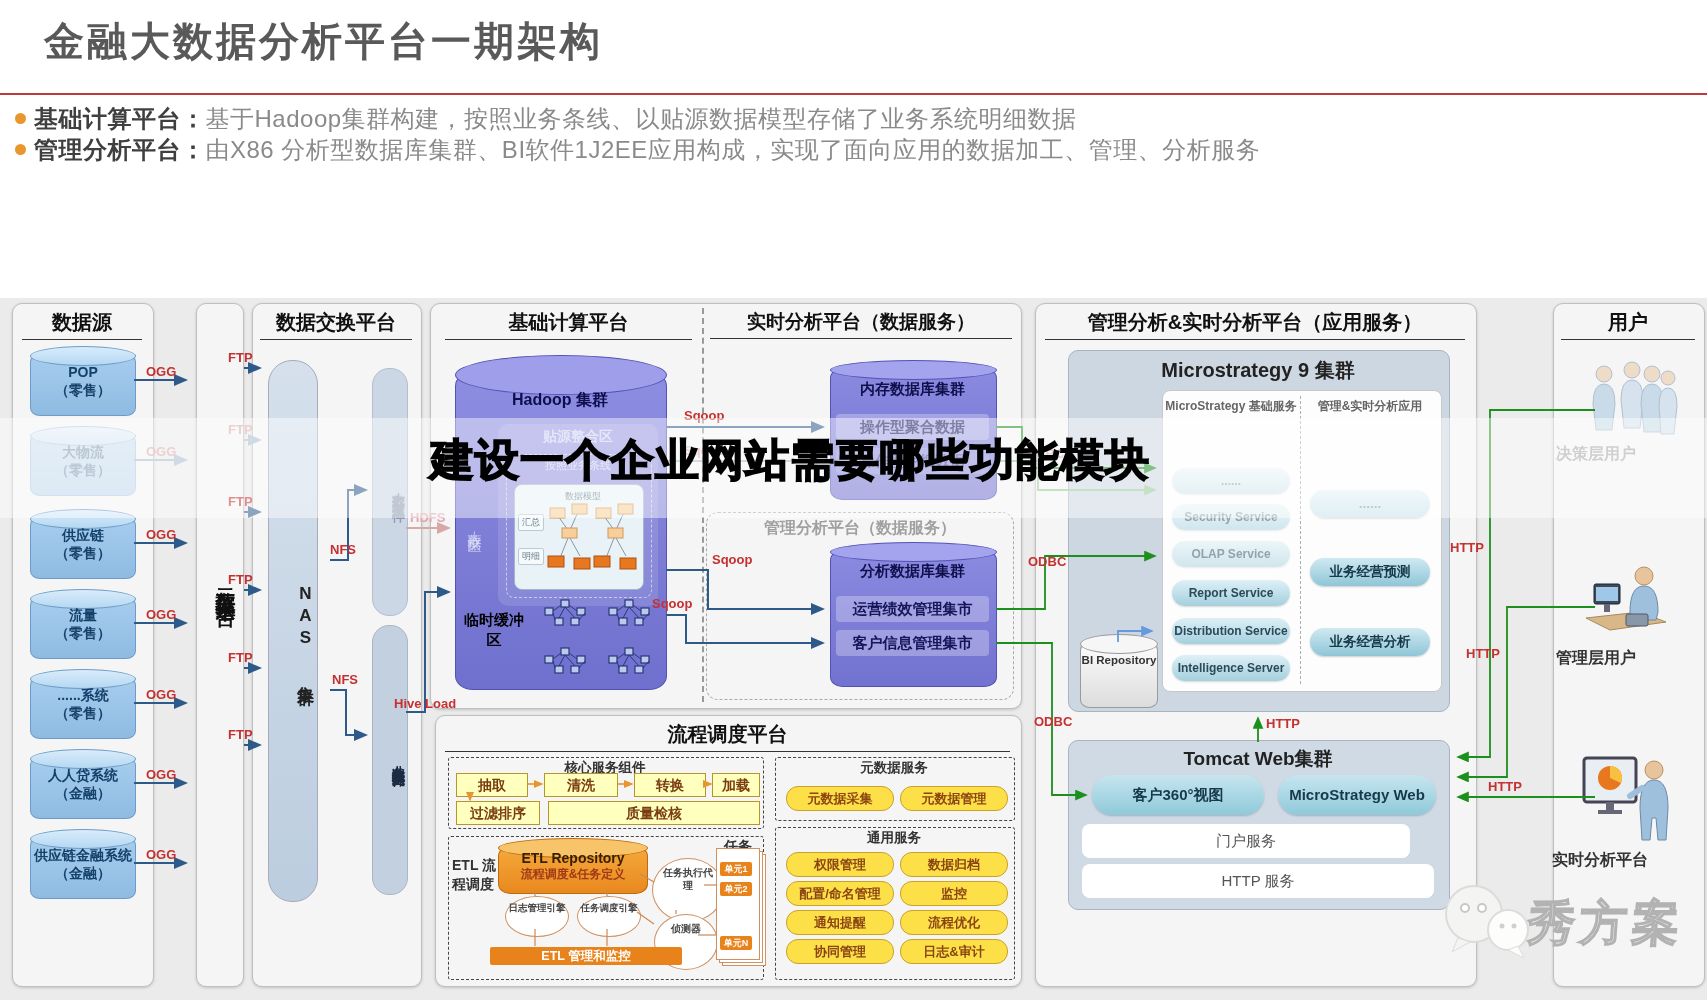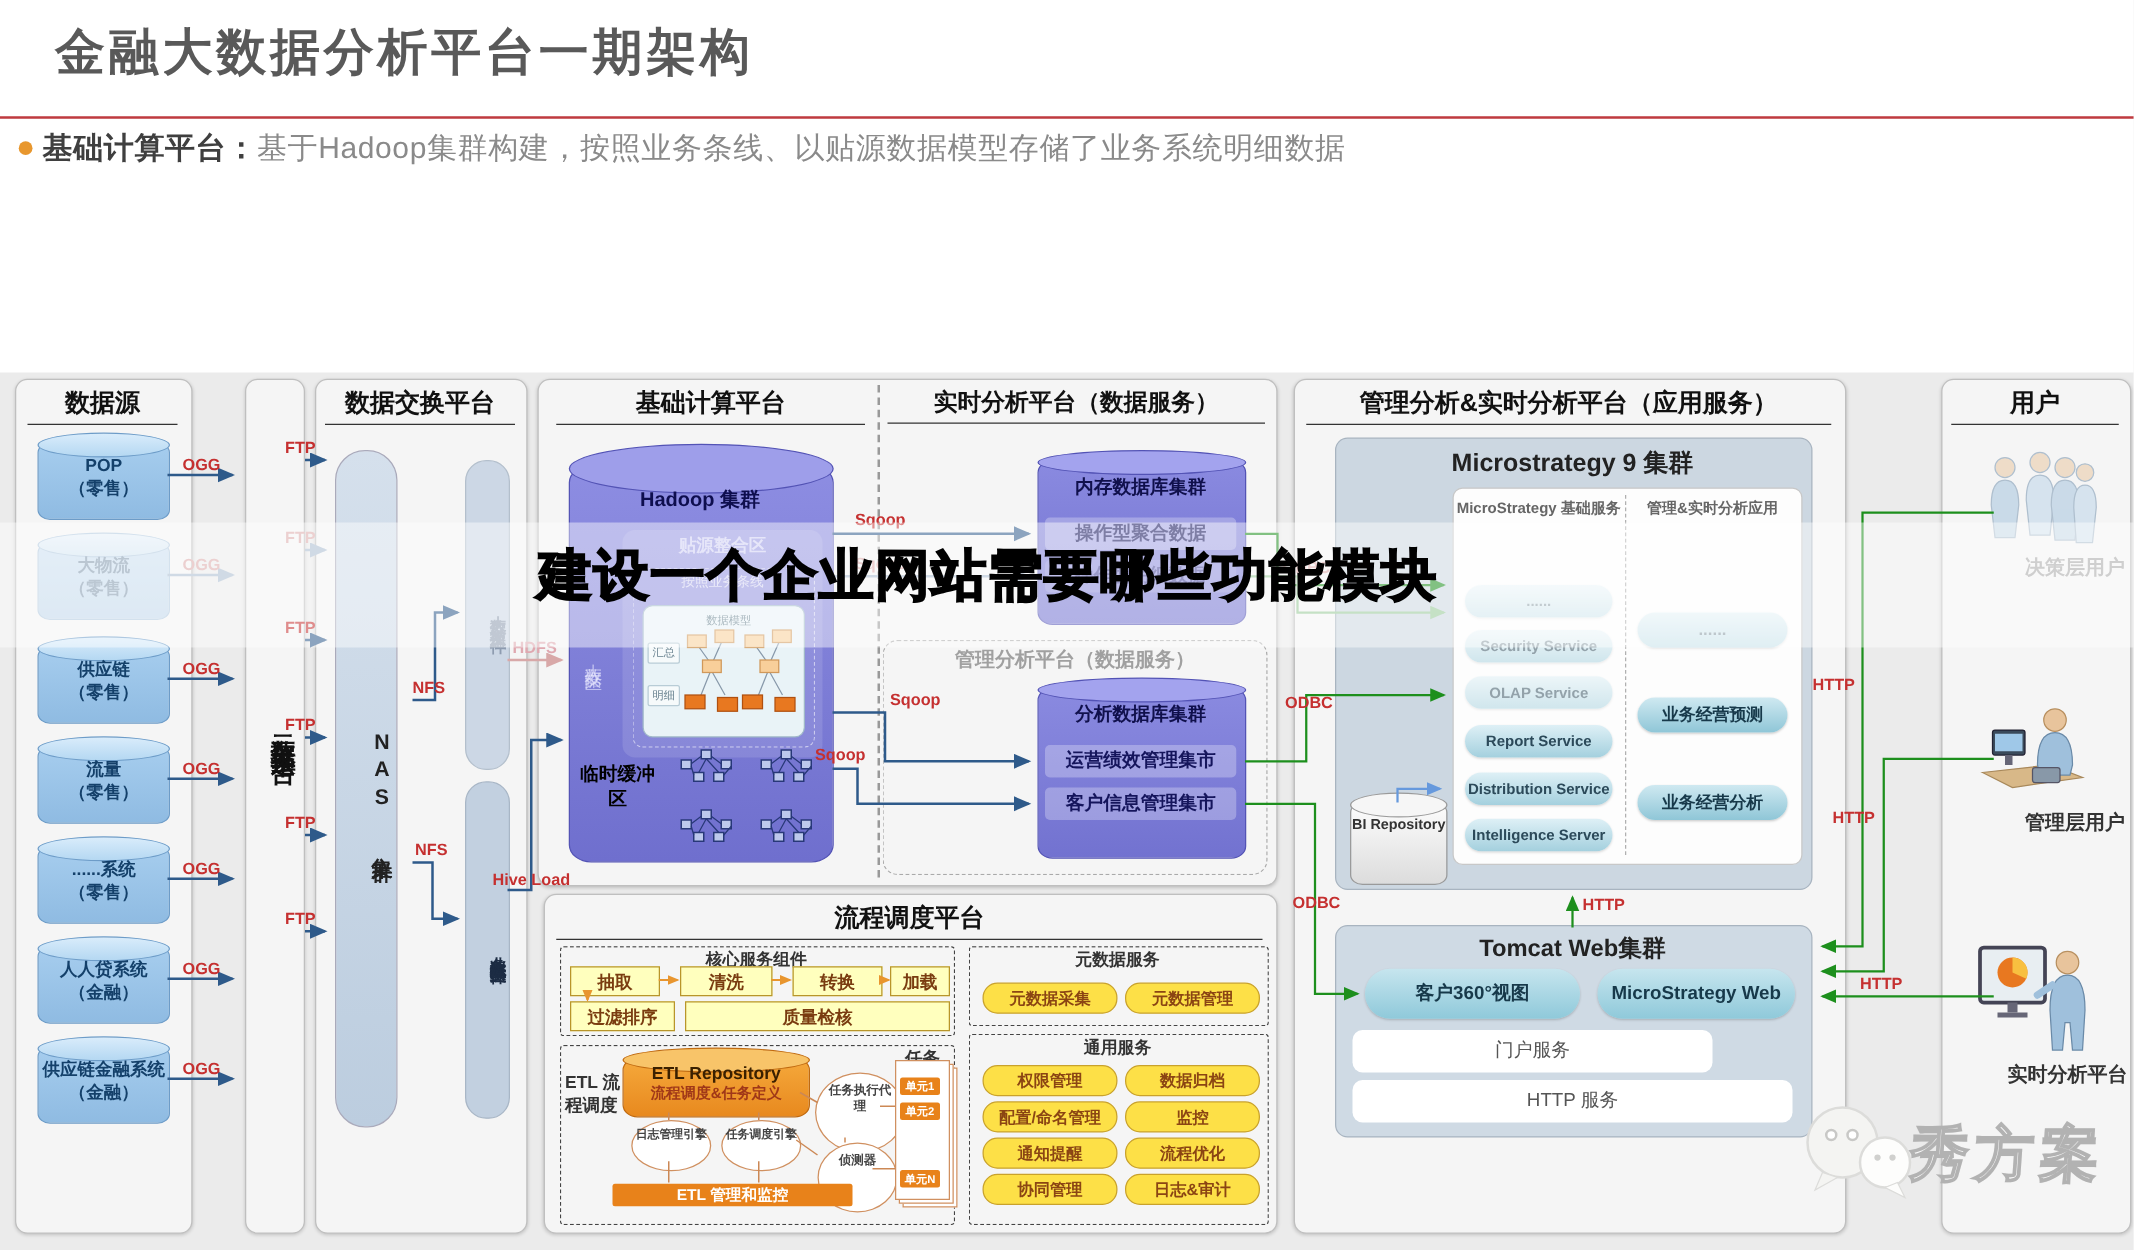--- a/index.html
+++ b/index.html
@@ -62,29 +62,30 @@
   .lbl{z-index:4;font-size:13px;font-weight:bold;color:#c53030;}
   .lblf{color:#dcaaaa;}
   .lblp{color:#dfa8b0;}
   .faded{opacity:.5;}
   .wires{position:absolute;left:0;top:0;z-index:3;pointer-events:none;}
   .wash{left:0;top:418px;width:1707px;height:100px;background:rgba(255,255,255,.45);z-index:5;pointer-events:none;}
   .bigoverlay{left:0;top:431px;width:1580px;text-align:center;font-size:44px;font-weight:bold;color:#000;
               -webkit-text-stroke:1.6px #000;letter-spacing:1px;z-index:6;}
   .wm{left:1528px;top:892px;font-size:47px;font-weight:bold;letter-spacing:5px;color:rgba(253,253,253,.95);
       -webkit-text-stroke:1.5px #b2b2b2;text-shadow:0 0 1px #b2b2b2;transform:skewX(-4deg);z-index:7;}
-  .ulabel{z-index:4;text-align:right;font-size:16px;font-weight:bold;}
+  .ulabel{z-index:4;text-align:left;font-size:16px;font-weight:bold;}
 </style>
 </head>
 <body>
 
 <div class="abs title">金融大数据分析平台一期架构</div>
 <div class="abs redline"></div>
 <div class="abs bullets">
   <div class="bli"><span class="dot"></span><span class="term">基础计算平台</span><span class="term">：</span><span>基于Hadoop集群构建，按照业务条线、以贴源数据模型存储了业务系统明细数据</span></div>
+  <div class="bli"><span class="dot"></span><span class="term">管理分析平台</span><span class="term">：</span><span>由X86 分析型数据库集群、BI软件1J2EE应用构成，实现了面向应用的数据加工、管理、分析服务</span></div>
 </div>
 
 <div class="abs diagbg"></div>
 <div class="abs panel" style="left:12px;top:303px;width:140px;height:682px;"></div>
 <div class="abs panel" style="left:196px;top:303px;width:46px;height:682px;"></div>
 <div class="abs panel" style="left:252px;top:303px;width:168px;height:682px;"></div>
 <div class="abs panel" style="left:430px;top:303px;width:590px;height:404px;"></div>
 <div class="abs panel" style="left:435px;top:715px;width:585px;height:270px;"></div>
 <div class="abs panel" style="left:1035px;top:303px;width:440px;height:682px;"></div>
 <div class="abs panel" style="left:1553px;top:303px;width:150px;height:682px;"></div>
@@ -213,21 +214,21 @@
 <div class="abs mpill" style="left:1172px;top:618px;width:118px;">Distribution Service</div>
 <div class="abs mpill" style="left:1172px;top:655px;width:118px;">Intelligence Server</div>
 <div class="abs mpillr faded" style="left:1310px;top:490px;width:120px;">......</div>
 <div class="abs mpillr" style="left:1310px;top:558px;width:120px;">业务经营预测</div>
 <div class="abs mpillr" style="left:1310px;top:628px;width:120px;">业务经营分析</div>
 <div class="abs cyl cylw" style="left:1080px;top:642px;width:76px;height:54px;padding-top:10px;font-size:11.5px;font-weight:bold;color:#333;line-height:1.3;">BI Repository</div>
 <div class="abs msbox" style="left:1068px;top:740px;width:380px;height:168px;background:#cfdae4;"></div>
 <div class="abs ctitle" style="left:1068px;top:746px;width:380px;font-size:19px;color:#222;">Tomcat Web集群</div>
 <div class="abs tpill" style="left:1092px;top:775px;width:172px;">客户360°视图</div>
 <div class="abs tpill" style="left:1278px;top:775px;width:158px;">MicroStrategy Web</div>
-<div class="abs tbar" style="left:1082px;top:824px;width:288px;">门户服务</div>
+<div class="abs tbar" style="left:1082px;top:824px;width:328px;">门户服务</div>
 <div class="abs tbar" style="left:1082px;top:864px;width:352px;">HTTP 服务</div>
 
 <svg class="abs faded" style="left:1588px;top:360px;z-index:2;" width="90" height="80" viewBox="0 0 90 80">
   <g stroke="#6a8aa8" stroke-width="1">
     <circle cx="16" cy="14" r="8" fill="#e8c49c"></circle>
       <path d="M5 44 Q5 24 16 24 Q27 24 27 44 L24 70 L8 70 Z" fill="#9fc0dc"></path>
     <circle cx="44" cy="10" r="8" fill="#e8c49c"></circle>
       <path d="M33 40 Q33 20 44 20 Q55 20 55 40 L52 68 L36 68 Z" fill="#b8d2e8"></path>
     <circle cx="64" cy="14" r="8" fill="#e8c49c"></circle>
       <path d="M53 44 Q53 24 64 24 Q75 24 75 44 L72 72 L56 72 Z" fill="#9fc0dc"></path>

